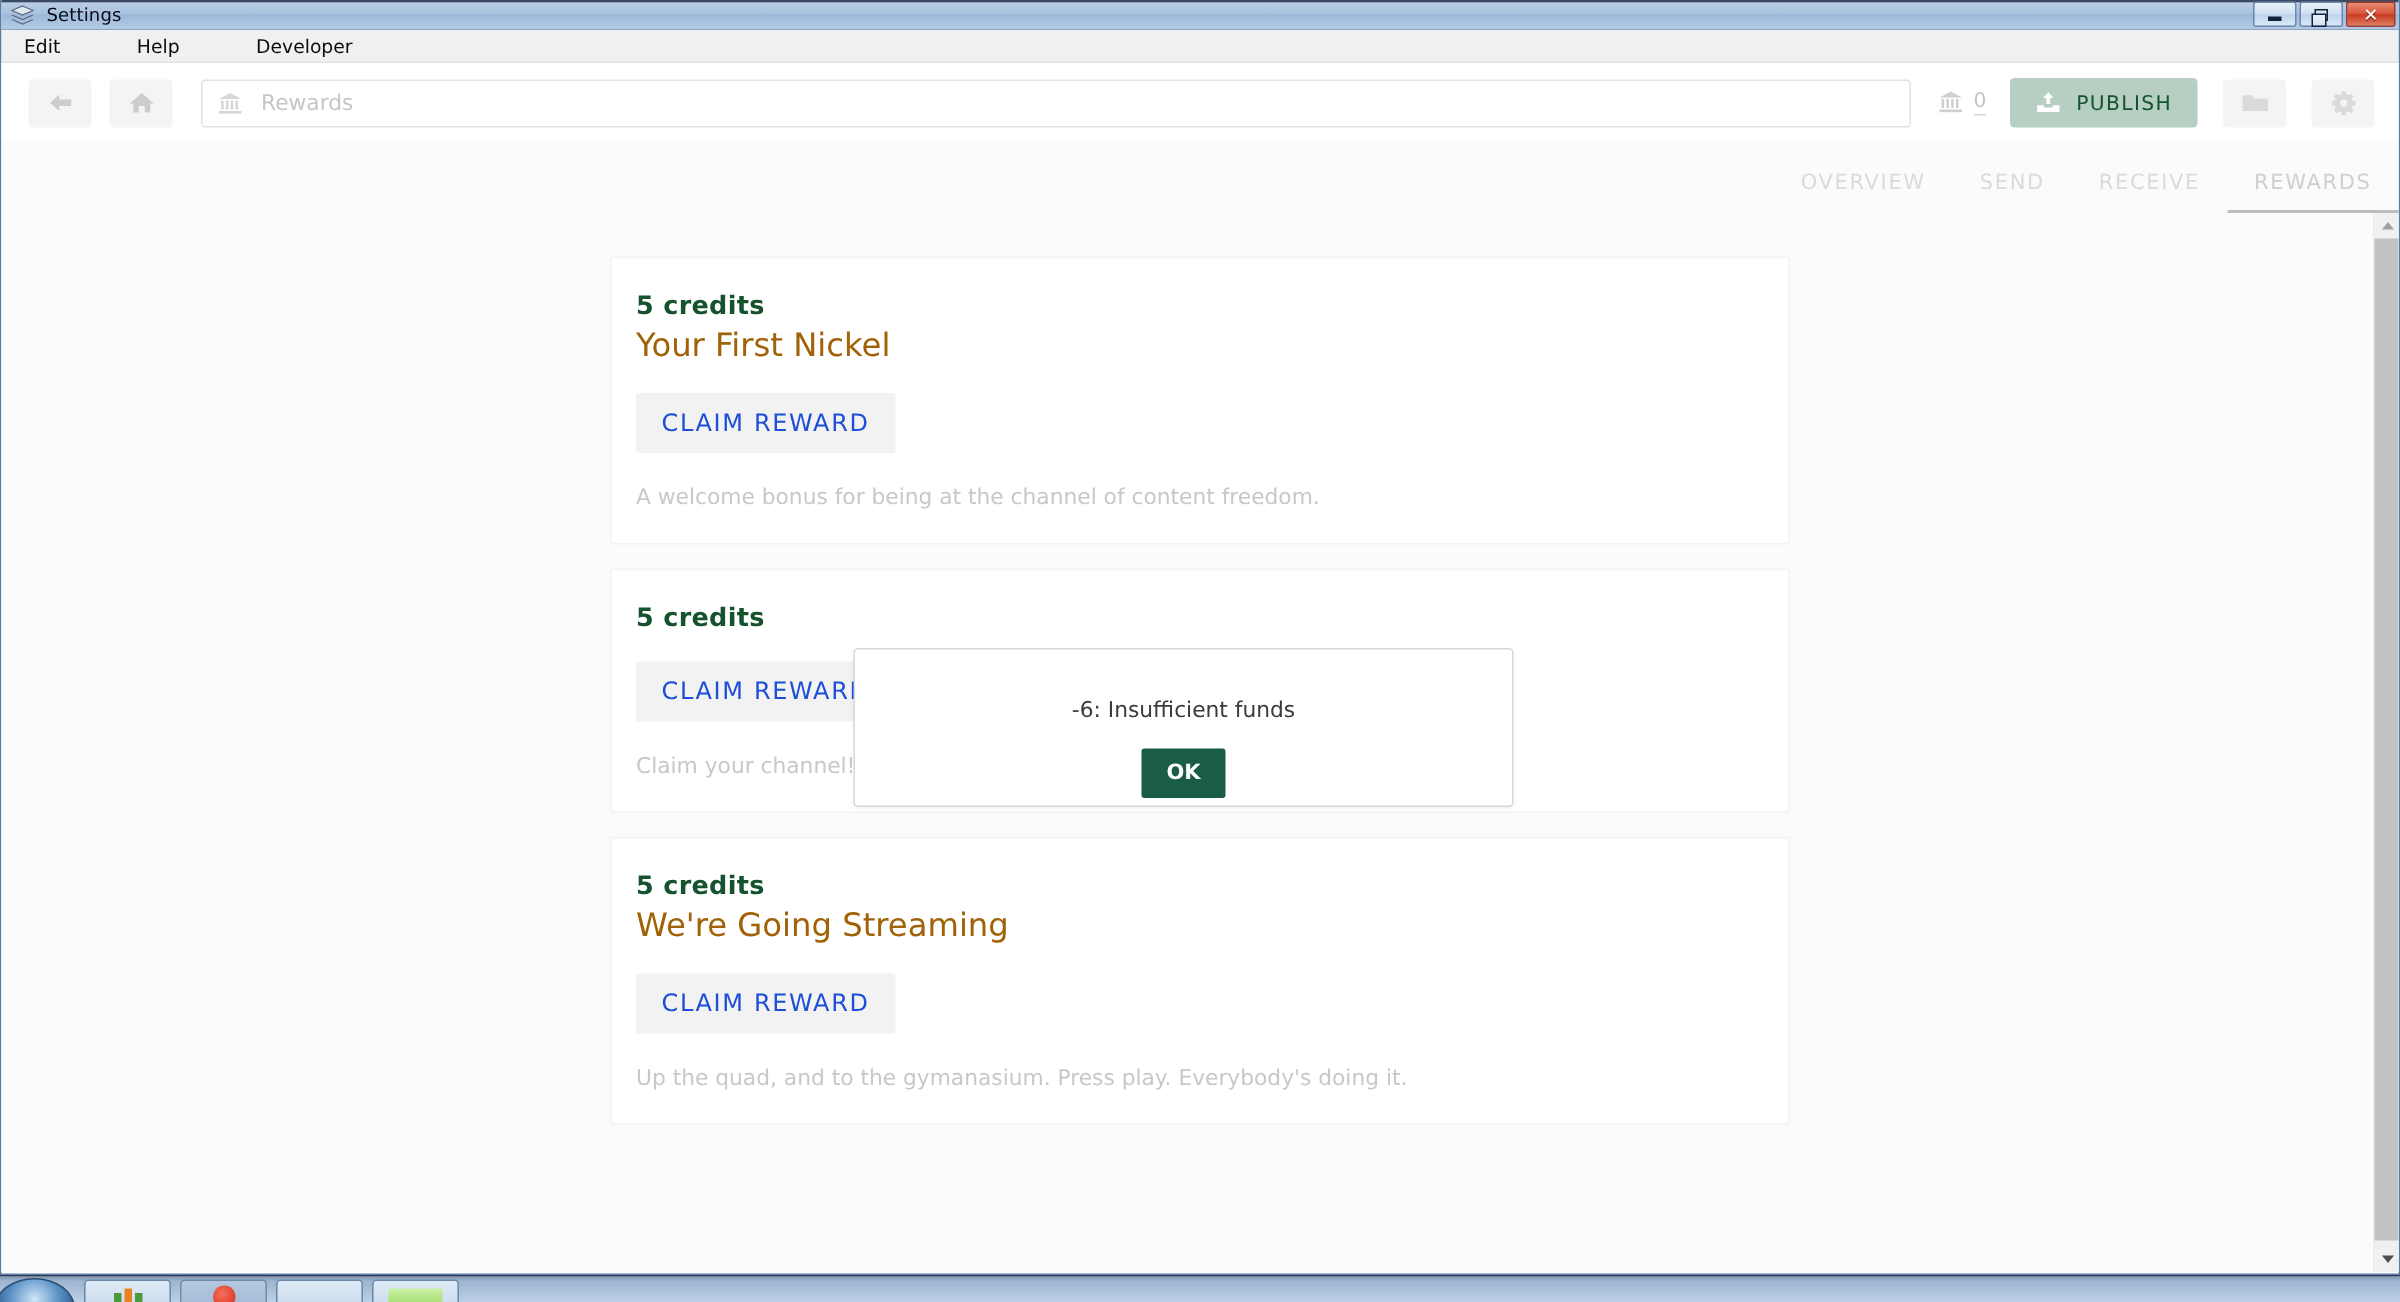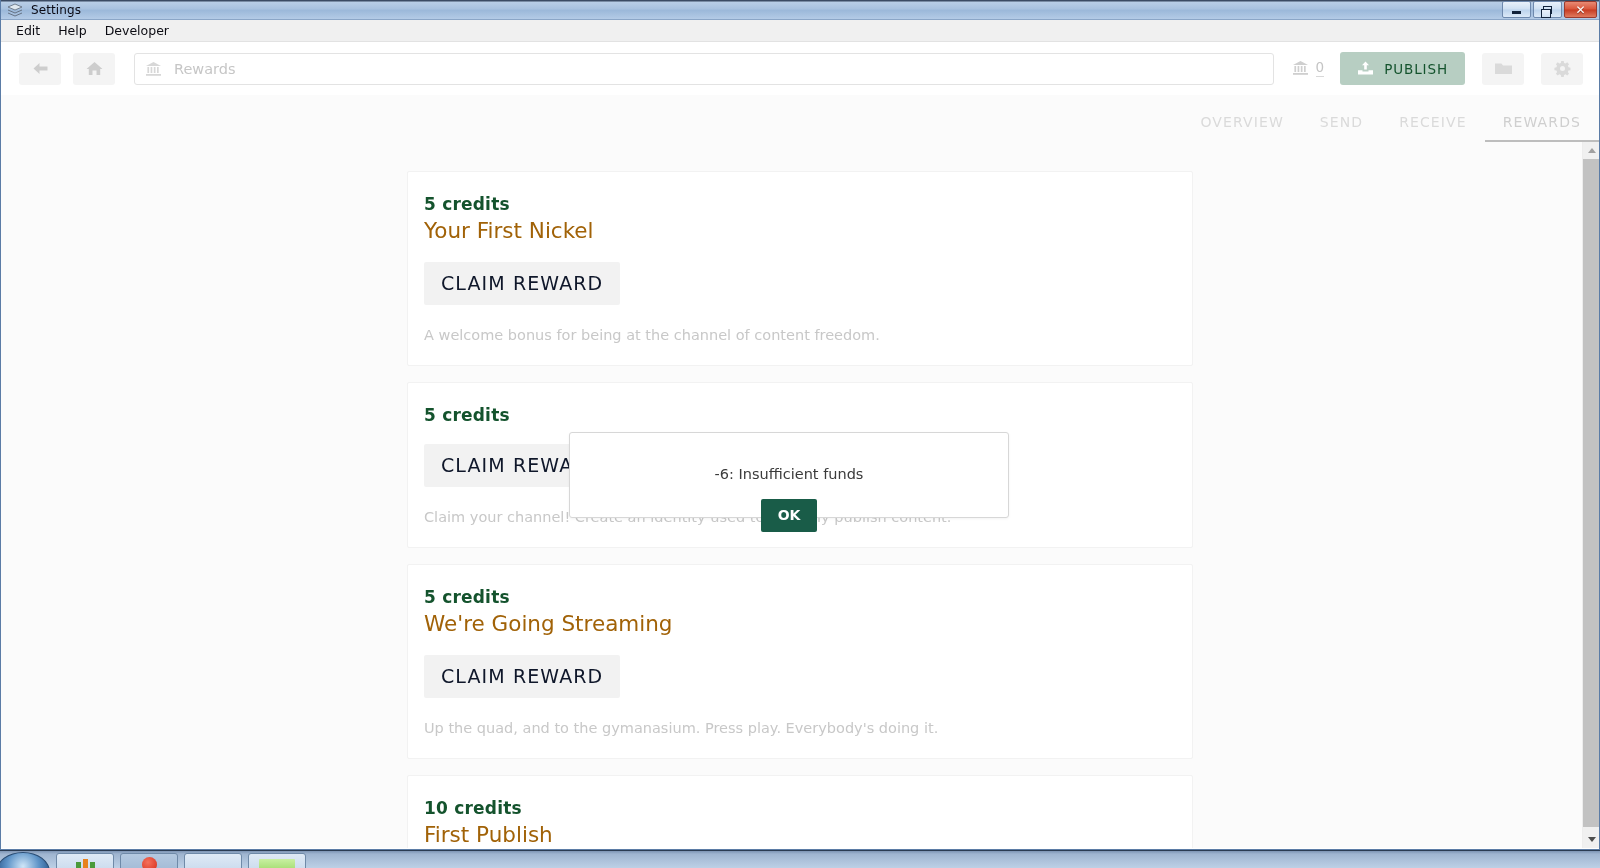--- a/index.html
+++ b/index.html
@@ -64,20 +64,21 @@
   .glyph-close { color: #fff; font-size: 12px; font-weight: bold;
                line-height: 1; text-shadow: 0 1px 0 rgba(0,0,0,.35); }
 
   
   .menubar {
     height: 22px;
     background: #f0f0f0;
     display: flex; align-items: center;
     padding-left: 6px;
     border-bottom: 1px solid #e2e2e2;
+    gap: 33px;
   }
   .menu-item {
     font-size: 12.5px; color: #0b0b12;
     padding: 2px 9px;
     font-family: "DejaVu Sans", "Liberation Sans", sans-serif;
   }
 
   
   .app {
     position: relative;
@@ -189,22 +190,22 @@
   }
   .reward-title {
     font-size: 21.5px; color: #a16207; margin-top: 4px;
     font-weight: normal;
     font-family: "DejaVu Sans", "Liberation Sans", sans-serif;
   }
   .claim-btn {
     display: inline-block;
     margin-top: 19px;
     background: #f2f2f2;
-    color: #0f172a;
-    font-size: 19px;
+    color: #1d4ed8;
+    font-size: 16px;
     letter-spacing: 1.1px;
     padding: 10px 17px 11px 17px;
     border-radius: 2px;
     font-family: "DejaVu Sans", "Liberation Sans", sans-serif;
   }
   .reward-desc {
     margin-top: 22px;
     font-size: 14.5px; color: #c8c8c8;
     font-family: "DejaVu Sans", "Liberation Sans", sans-serif;
   }
@@ -233,21 +234,21 @@
   .sb-thumb {
     position: absolute; left: 0; top: 17px;
     width: 17px;
     background: #c2c2c2;
   }
 
   
   .modal {
     position: absolute;
     left: 568px; top: 390px;
-    width: 440px; height: 86px;
+    width: 440px; height: 106px;
     background: #ffffff;
     border: 1px solid #d7d7d7;
     border-radius: 3px;
     box-shadow: 0 1px 3px rgba(0,0,0,0.05);
     display: flex; flex-direction: column;
     align-items: center;
     z-index: 50;
   }
   .modal-msg {
     margin-top: 33px;
@@ -447,27 +448,20 @@
 
         <div class="card">
           <div class="card-inner">
             <div class="credits">5 credits</div>
             <div class="reward-title">We're Going Streaming</div>
             <div class="claim-btn">CLAIM REWARD</div>
             <div class="reward-desc">Up the quad, and to the gymanasium. Press play. Everybody's doing it.</div>
           </div>
         </div>
 
-        <div class="card">
-          <div class="card-inner">
-            <div class="credits">10 credits</div>
-            <div class="reward-title">First Publish</div>
-
-          </div>
-        </div>
 
       </div>
 
       <div class="scrollbar">
         <div class="sb-arrow up">
           <i></i>
         </div>
         <div class="sb-thumb" style="height: 668px;"></div>
         <div class="sb-arrow down">
           <i></i>

